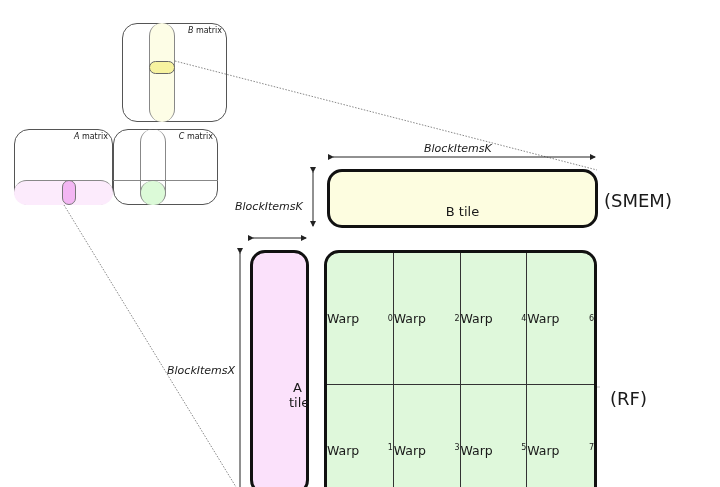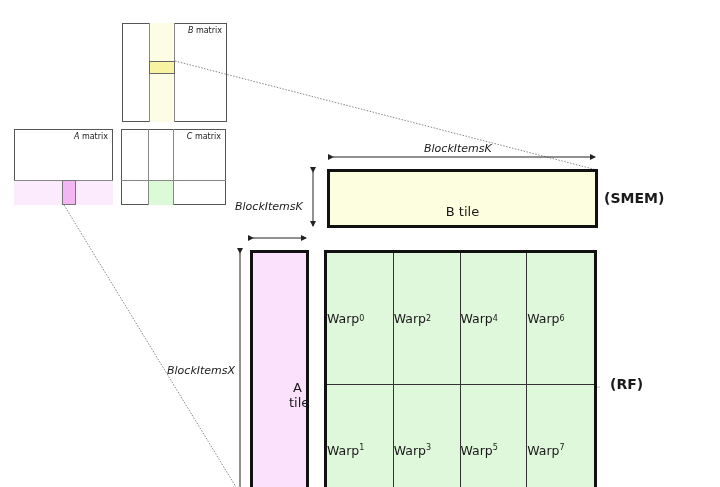--- a/index.html
+++ b/index.html
@@ -1,45 +1,45 @@
 <!DOCTYPE html>
 <html><head>
 <meta charset="utf-8">
 <style>
   html, body { margin:0; padding:0; background:#ffffff; }
   body { width:720px; height:487px; position:relative; overflow:hidden; font-family:"DejaVu Sans","Liberation Sans",sans-serif; color:#1a1a1a; }
-  .abs { position:absolute; box-sizing:border-box; }
+  .abs { position:absolute; box-sizing:border-box;border-radius:15px; }
   svg.overlay { position:absolute; left:0; top:0; width:720px; height:487px; pointer-events:none; }
   .mini { border:1px solid #555; background:#fff; }
   .mini-label { position:absolute; font-size:8px; top:2px; right:4px; white-space:nowrap; }
   .mini-label i { font-style:italic; }
   .tile { border:3px solid #111; }
   .tile-label { position:absolute; left:0; right:0; text-align:center; font-size:13px; }
   .warp-grid { display:grid; grid-template-columns:repeat(4,1fr); grid-template-rows:repeat(2,1fr); }
-  .warp { border-right:1px solid #333; border-bottom:1px solid #333; display:flex; align-items:center; justify-content:flex-start; font-size:12.5px; }
+  .warp { border-right:1px solid #333; border-bottom:1px solid #333; display:flex; align-items:center; justify-content:space-between; font-size:12.5px; }
   .warp sub { font-size:8px; vertical-align:-3px; }
   .dim { position:absolute; font-size:11px; font-style:italic; white-space:nowrap; }
-  .mem { position:absolute; font-size:14px; white-space:nowrap;font-weight:bold; }
+  .mem { position:absolute; font-size:18px; white-space:nowrap; }
 </style>
 </head>
 <body>
 
 <div class="abs mini" style="left:122px;top:23px;width:105px;height:99px;">
   <div class="abs" style="left:26px;top:-1px;width:26px;height:99px;background:#fdfde6;border-left:1px solid #888;border-right:1px solid #888;"></div>
   <div class="abs" style="left:26px;top:37px;width:26px;height:13px;background:#f7f3a0;border:1px solid #666;"></div>
   <div class="mini-label"><i>B</i><span> matrix</span></div>
 </div>
 
 <div class="abs mini" style="left:14px;top:129px;width:99px;height:76px;">
   <div class="abs" style="left:-1px;top:50px;width:99px;height:25px;background:#fcebfc;border-top:1px solid #888;"></div>
   <div class="abs" style="left:47px;top:50px;width:14px;height:25px;background:#f3b6f3;border:1px solid #777;"></div>
   <div class="mini-label"><i>A</i><span> matrix</span></div>
 </div>
 
-<div class="abs mini" style="left:121px;top:129px;width:105px;height:76px;">
+<div class="abs mini" style="left:113px;top:129px;width:105px;height:76px;">
   <div class="abs" style="left:26px;top:-1px;width:26px;height:76px;border-left:1px solid #888;border-right:1px solid #888;"></div>
   <div class="abs" style="left:-1px;top:50px;width:105px;height:0;border-top:1px solid #888;"></div>
   <div class="abs" style="left:26px;top:51px;width:26px;height:24px;background:#dcfad8;border-left:1px solid #888;border-right:1px solid #888;"></div>
   <div class="mini-label"><i>C</i><span> matrix</span></div>
 </div>
 
 <svg class="overlay" viewBox="0 0 720 487">
   <defs>
     <marker id="ah" markerWidth="6" markerHeight="6" refX="5" refY="3" orient="auto">
       <path d="M0,0 L6,3 L0,6 Z" fill="#222"></path>
@@ -100,13 +100,13 @@
     </div>
   <div class="warp" style="align-items:flex-start;padding-top:58px;">
       <span>Warp</span>
       <sub>5</sub>
     </div>
   <div class="warp" style="border-right:none;align-items:flex-start;padding-top:58px;">
       <span>Warp</span>
       <sub>7</sub>
     </div>
 </div>
-<div class="mem" style="left:610px;top:376px;">(RF)</div>
+<div class="mem" style="left:610px;top:388px;">(RF)</div>
 
 </body></html>

